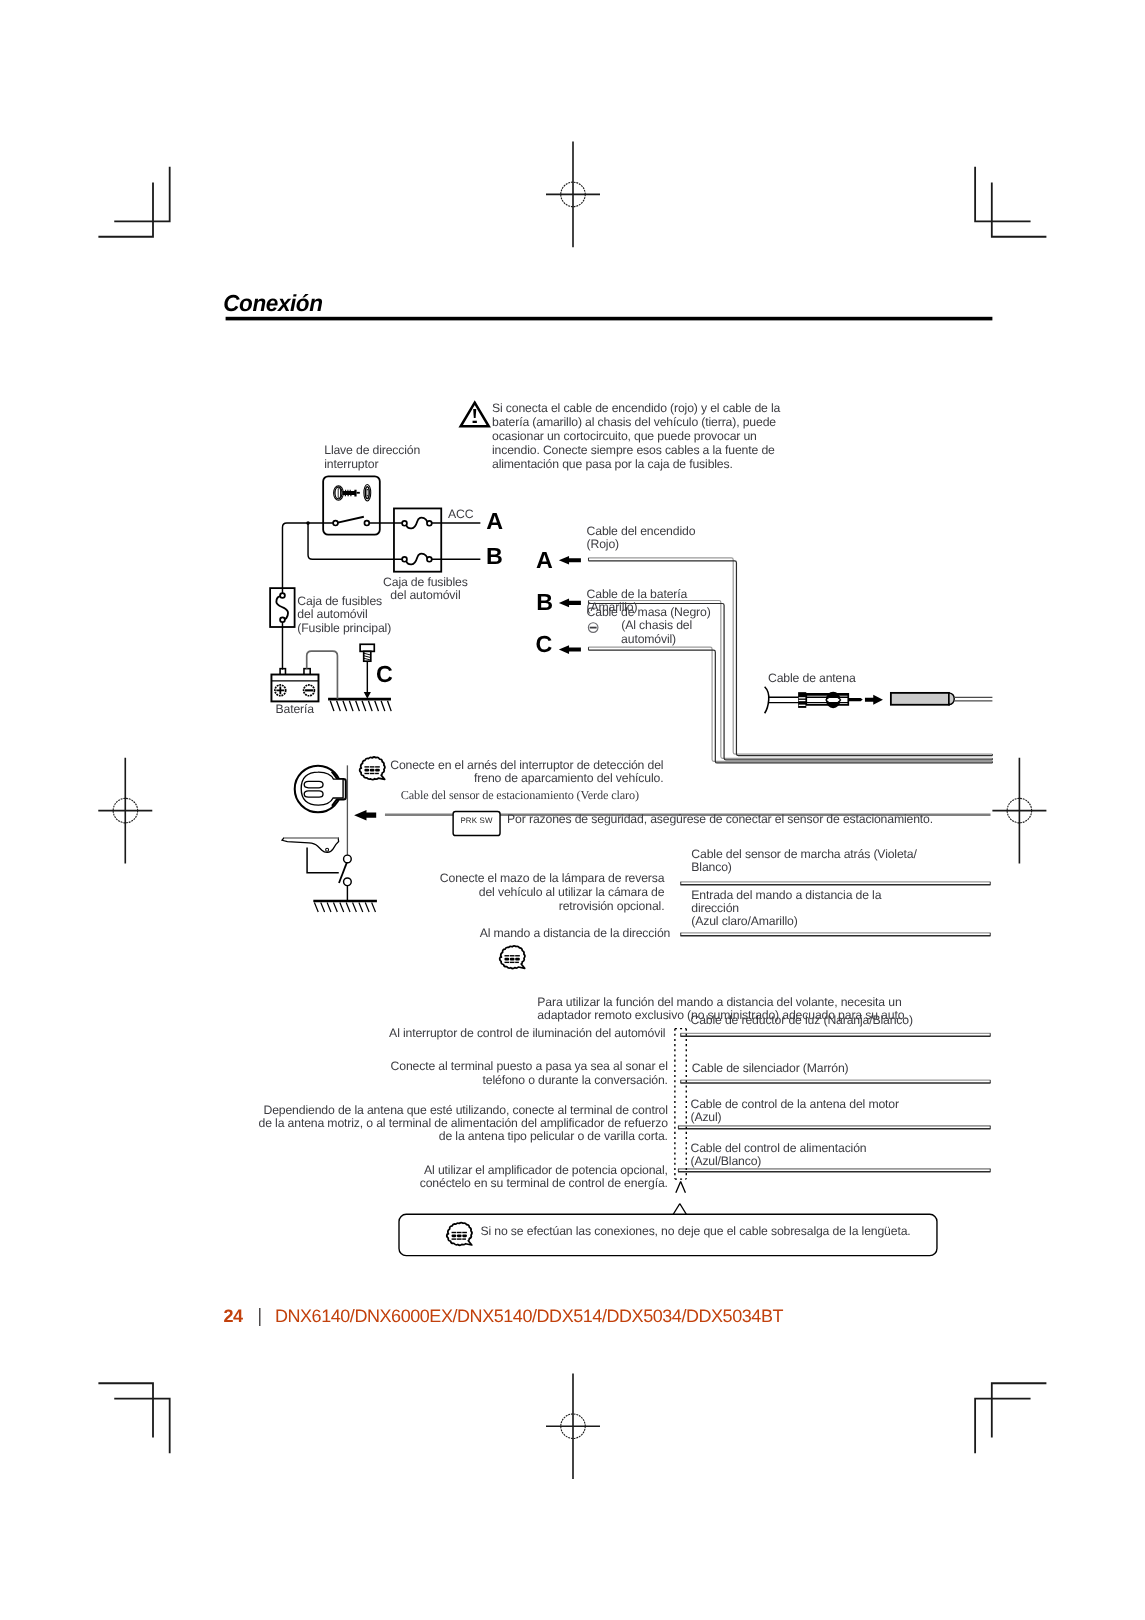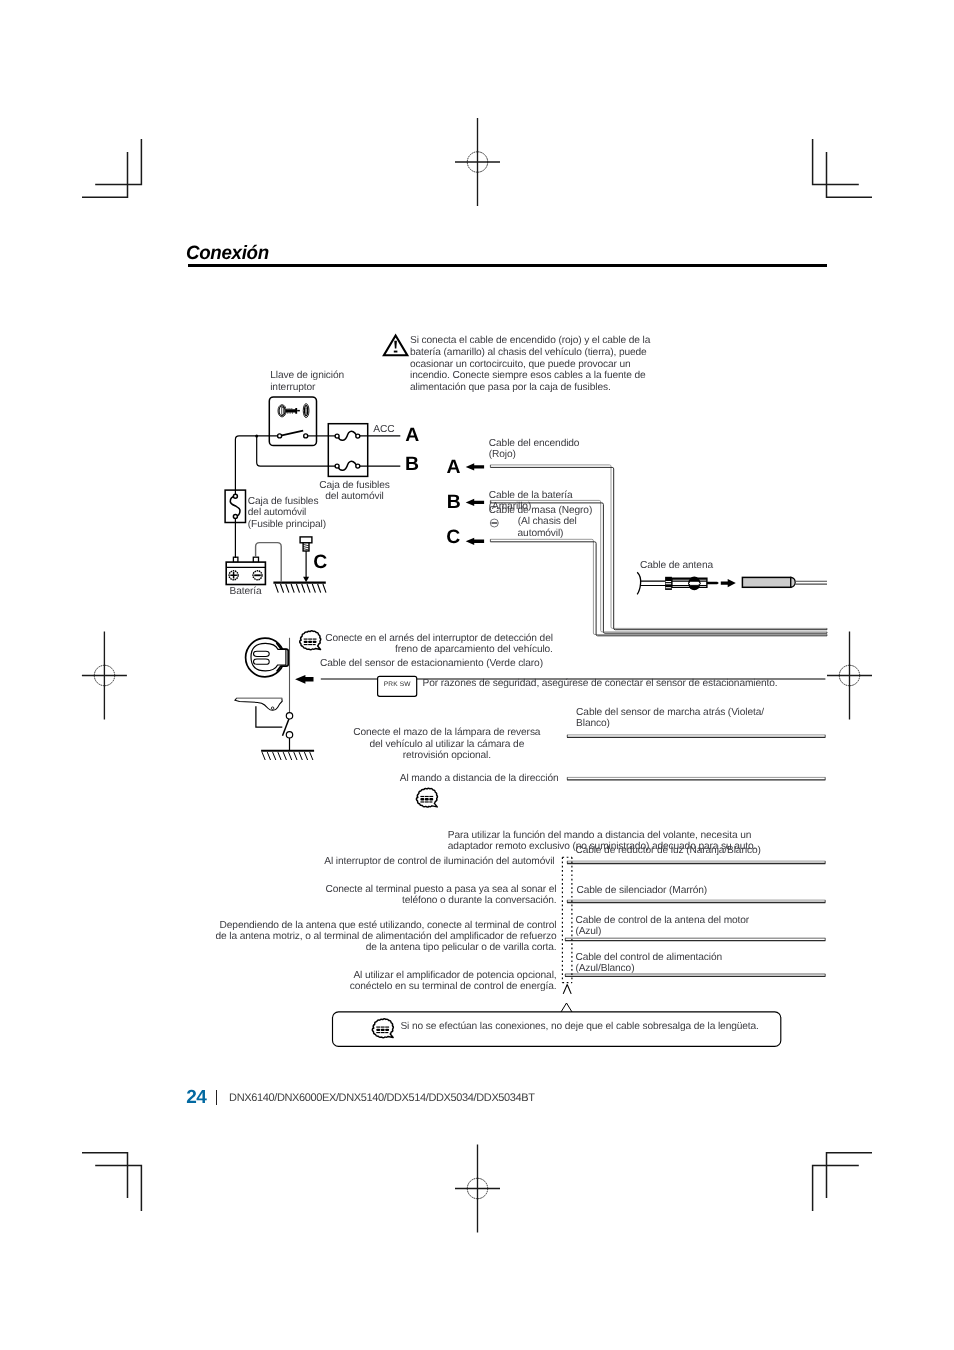--- a/index.html
+++ b/index.html
@@ -11,23 +11,23 @@
   svg.layer{position:absolute;left:0;top:0;width:954px;height:1350px;overflow:visible;}
   .t{position:absolute;font-family:"Liberation Sans",sans-serif;color:#3c3c41;white-space:pre;
      font-size:10.2px;line-height:11.35px;letter-spacing:-0.12px;}
   .c{text-align:center;}
   .r{text-align:right;}
   .k{position:absolute;font-weight:bold;color:#000;font-size:19.4px;
      font-family:"Liberation Sans",sans-serif;line-height:19.4px;}
   #title{position:absolute;left:186px;top:241.7px;font-size:19.4px;font-weight:bold;font-style:italic;
      color:#000;letter-spacing:-0.35px;transform:scaleX(0.968);transform-origin:0 0;}
   #titlerule{position:absolute;left:188px;top:263.8px;width:639px;height:3.2px;background:#000;}
-  #pgnum{position:absolute;left:186.2px;top:1089.0px;font-size:19px;font-weight:bold;color:#0369a1;letter-spacing:-0.4px;line-height:18.2px;}
+  #pgnum{position:absolute;left:186.2px;top:1089.0px;font-size:15px;font-weight:bold;color:#c2410c;letter-spacing:-0.4px;line-height:18.2px;}
   #pgbar{position:absolute;left:216.0px;top:1089.9px;width:1.3px;height:14.9px;background:#231f20;}
-  #models{position:absolute;left:229.1px;top:1092.3px;font-size:11px;color:#404040;letter-spacing:-0.37px;line-height:12.3px;}
+  #models{position:absolute;left:229.1px;top:1092.3px;font-size:15px;color:#c2410c;letter-spacing:-0.37px;line-height:12.3px;}
 </style>
 </head>
 <body>
 
 <div class="page">
 
 <svg class="layer" id="marks" viewBox="0 0 954 1350">
   <g stroke="#1a1a1a" stroke-width="1.5" fill="none" stroke-linecap="butt">
 
     <path d="M82.0 197.3 H127.5 V152.1"></path>
@@ -308,21 +308,21 @@
     </g>
   </g>
 </svg>
 
 <div class="t" style="left:410.0px;top:334.9px;line-height:11.81px;width:262px">Si conecta el cable de encendido (rojo) y el cable de la
 batería (amarillo) al chasis del vehículo (tierra), puede
 ocasionar un cortocircuito, que puede provocar un
 incendio. Conecte siempre esos cables a la fuente de
 alimentación que pasa por la caja de fusibles.</div>
 
-<div class="t" style="left:270.2px;top:370.3px;">Llave de ignición
+<div class="t" style="left:270.2px;top:370.3px;">Llave de dirección
 interruptor</div>
 <div class="t" style="left:373.3px;top:424.2px;">ACC</div>
 <div class="t c" style="left:318px;top:480.1px;width:73px;">Caja de fusibles
 del automóvil</div>
 <div class="t" style="left:247.8px;top:496.1px;">Caja de fusibles
 del automóvil
 (Fusible principal)</div>
 <div class="t" style="left:229.6px;top:586.1px;">Batería</div>
 
 <div class="k" style="left:405.2px;top:426.0px;">A</div>
@@ -337,30 +337,33 @@
 (Rojo)</div>
 <div class="t" style="left:488.8px;top:474px;margin-top:16px;">Cable de la batería
 (Amarillo)</div>
 <div class="t" style="left:488.8px;top:505px;text-align:center;">Cable de masa (Negro)
      (Al chasis del
 automóvil)</div>
 <div class="t" style="left:640px;top:560.2px;">Cable de antena</div>
 
 <div class="t" style="left:325.2px;top:633px;text-align:right;">Conecte en el arnés del interruptor de detección del
 freno de aparcamiento del vehículo.</div>
-<div class="t" style="left:320px;top:657.9px;">Cable del sensor de estacionamiento (Verde claro)</div>
+<div class="t" style="left:334px;top:657.9px;font-family:Liberation Serif, serif;">Cable del sensor de estacionamiento (Verde claro)</div>
 <div class="t" style="left:422.6px;top:678.4px;">Por razones de seguridad, asegúrese de conectar el sensor de estacionamiento.</div>
 <div class="t c" style="left:377.6px;top:681.4px;width:39.1px;font-size:6.6px;letter-spacing:0.15px;color:#1f1f1f;line-height:7px;">PRK SW</div>
 
-<div class="t r" style="left:340px;top:727.2px;width:213.7px;text-align:center;">Conecte el mazo de la lámpara de reversa
+<div class="t r" style="left:340px;top:727.2px;width:213.7px;">Conecte el mazo de la lámpara de reversa
 del vehículo al utilizar la cámara de
 retrovisión opcional.</div>
 <div class="t r" style="left:340px;top:772.5px;width:218.5px;">Al mando a distancia de la dirección</div>
 <div class="t" style="left:576.1px;top:706.8px;">Cable del sensor de marcha atrás (Violeta/
 Blanco)</div>
+<div class="t" style="left:576.1px;top:740.8px;">Entrada del mando a distancia de la
+dirección
+(Azul claro/Amarillo)</div>
 <div class="t" style="left:447.8px;top:789.6px;margin-top:40px;">Para utilizar la función del mando a distancia del volante, necesita un
 adaptador remoto exclusivo (no suministrado) adecuado para su auto.</div>
 
 <div class="t r" style="left:200px;top:856px;width:354.5px;">Al interruptor de control de iluminación del automóvil</div>
 <div class="t" style="left:575.4px;top:845px;">Cable de reductor de luz (Naranja/Blanco)</div>
 <div class="t r" style="left:200px;top:883.8px;width:356.5px;">Conecte al terminal puesto a pasa ya sea al sonar el
 teléfono o durante la conversación.</div>
 <div class="t" style="left:576.4px;top:885.3px;">Cable de silenciador (Marrón)</div>
 <div class="t r" style="left:180px;top:919.7px;width:376.5px;">Dependiendo de la antena que esté utilizando, conecte al terminal de control
 de la antena motriz, o al terminal de alimentación del amplificador de refuerzo

